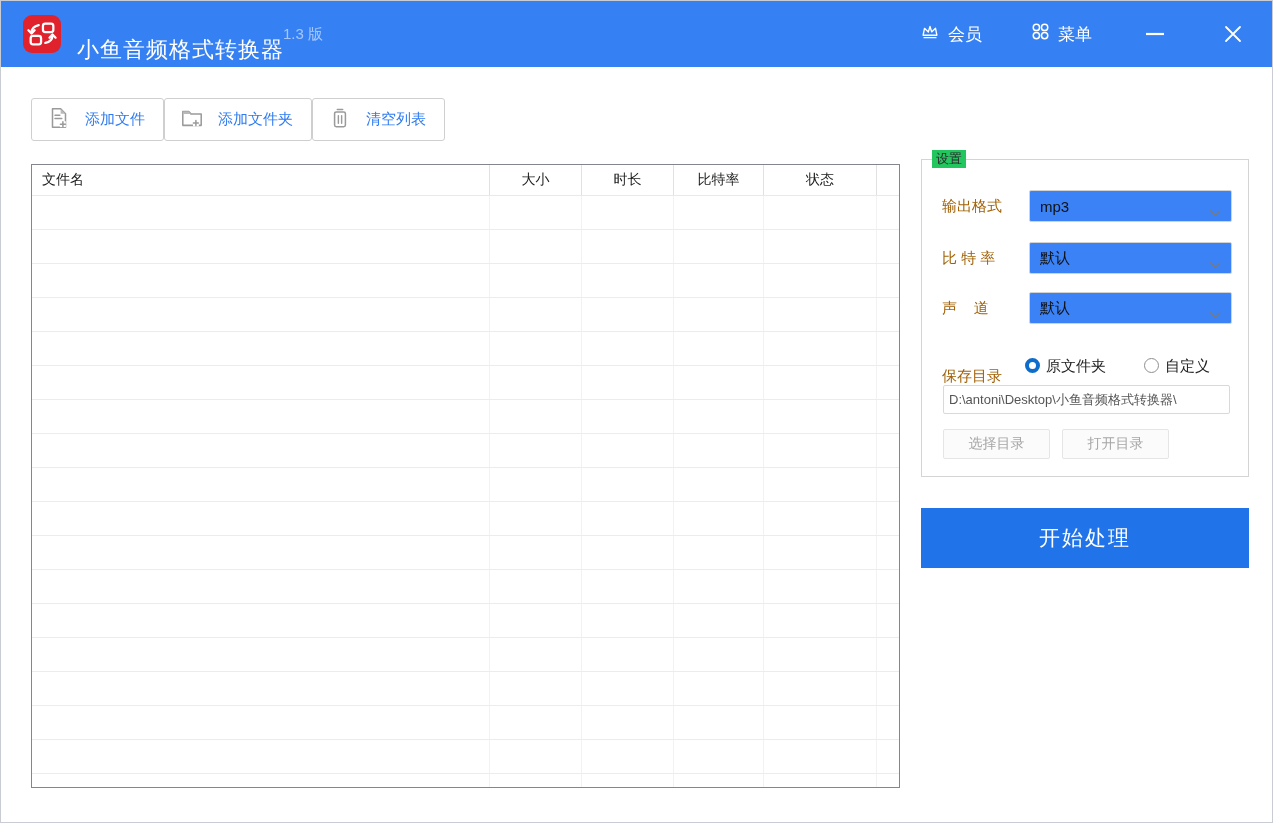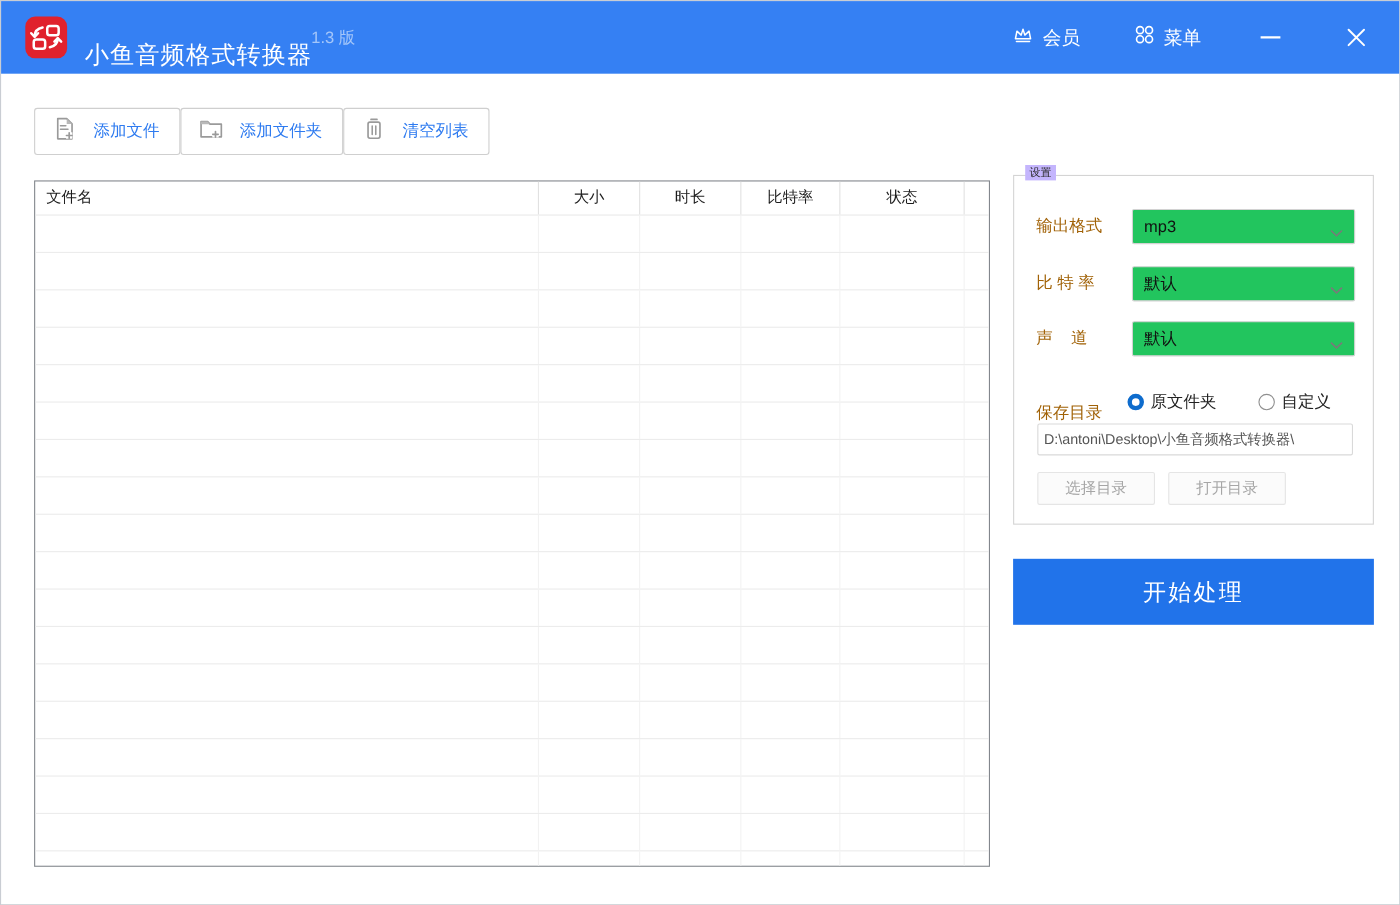--- a/index.html
+++ b/index.html
@@ -26,23 +26,23 @@
   .thcell{display:flex;align-items:center;justify-content:center;font-size:14px;color:#1c1c1c;border-right:1px solid #e1e1e1;box-sizing:border-box;cursor:pointer;}
   .thcell:first-child{justify-content:flex-start;padding-left:10px;}
   .thcell:last-child{border-right:none;}
   .tbody{height:591px;overflow:hidden;}
   .trow{display:grid;grid-template-columns:458px 92px 92px 90px 113px 1fr;height:34px;box-sizing:border-box;border-bottom:1px solid #ececec;}
   .tcell{border-right:1px solid #f2f2f2;box-sizing:border-box;}
   .tcell:last-child{border-right:none;}
 
   
   .settings{position:absolute;left:920px;top:158px;width:328px;height:318px;box-sizing:border-box;border:1px solid #d4d4d4;}
-  .legend{position:absolute;left:10px;top:-10px;background:#c4b5fd;padding:0 4px;font-size:10px;color:#2b2b2b;}
+  .legend{position:absolute;left:10px;top:-10px;background:#22c55e;padding:0 4px;font-size:13px;color:#2b2b2b;}
   .s-label{position:absolute;font-size:15px;color:#a16207;white-space:pre;line-height:18px;text-align:right;}
-  .sel{position:absolute;left:107px;width:203px;height:32px;box-sizing:border-box;border:1px solid #d2d2d2;border-radius:2px;background:#22c55e;display:flex;align-items:center;padding-left:10px;font-size:15px;color:#111;cursor:pointer;}
+  .sel{position:absolute;left:107px;width:203px;height:32px;box-sizing:border-box;border:1px solid #d2d2d2;border-radius:2px;background:#3b82f6;display:flex;align-items:center;padding-left:10px;font-size:15px;color:#111;cursor:pointer;}
   .sel .chev{position:absolute;right:10px;top:12px;}
   .radio{position:absolute;width:15px;height:15px;border-radius:50%;box-sizing:border-box;background:#fff;cursor:pointer;}
   .radio.checked{border:4.5px solid #0e6ccd;}
   .radio.unchecked{border:1px solid #8f8f8f;}
   .radio-label{position:absolute;font-size:15px;color:#222;cursor:pointer;line-height:18px;}
   .path-input{position:absolute;left:21px;top:225px;width:287px;height:29px;box-sizing:border-box;border:1px solid #d9d9d9;border-radius:2px;font-size:13px;color:#555;padding:0 5px;font-family:Liberation Sans, sans-serif;white-space:nowrap;overflow:hidden;outline:none;}
   .dir-btn{position:absolute;top:269px;width:107px;height:30px;box-sizing:border-box;background:#fbfbfb;border:1px solid #e5e5e5;border-radius:2px;font-size:14px;color:#a6a6a6;display:flex;align-items:center;justify-content:center;cursor:default;}
 
   
   .start-btn{position:absolute;left:920px;top:507px;width:328px;height:60px;background:var(--start-button,#2173ea);color:#fff;font-size:21px;letter-spacing:2px;display:flex;align-items:center;justify-content:center;cursor:pointer;border:none;}

